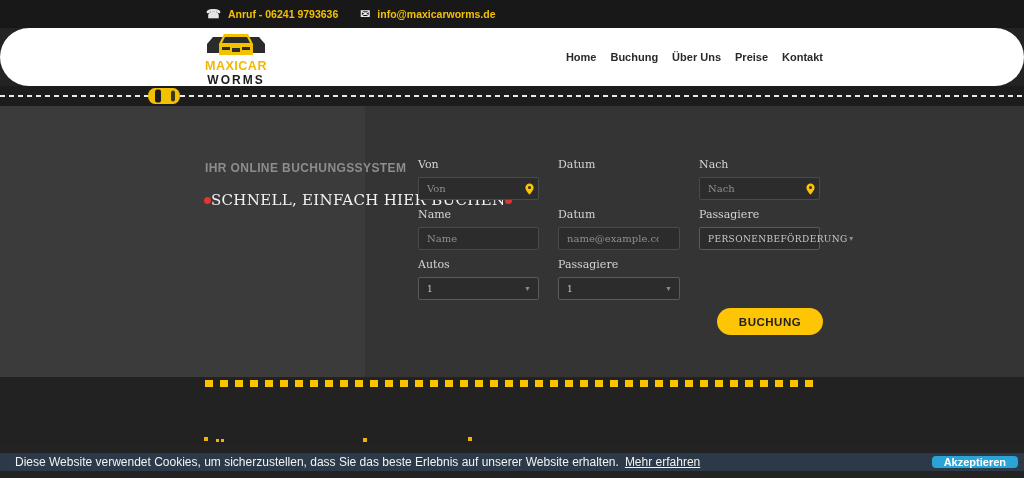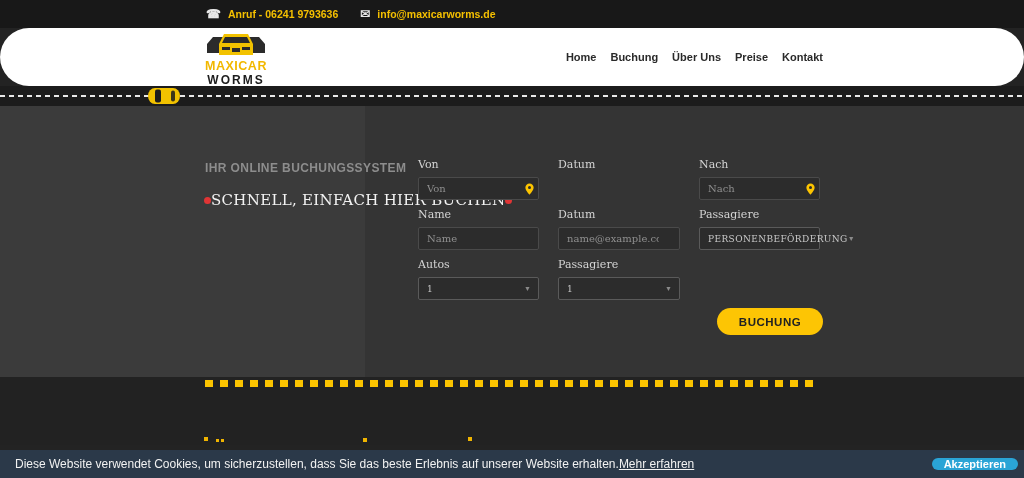--- a/index.html
+++ b/index.html
@@ -58,27 +58,27 @@
   .dash-divider { position:absolute; top:3px; left:205px; width:613px; height:7px;
                   background:repeating-linear-gradient(90deg,#fcc400 0 8px,transparent 8px 15px); }
   .heading-dot { position:absolute; background:#f0b400; }
   .hd1 { left:204px; top:60px; width:4px; height:4px; }
   .hd2 { left:216px; top:62px; width:3px; height:3px; }
   .hd3 { left:221px; top:62px; width:3px; height:3px; }
   .hd4 { left:363px; top:61px; width:4px; height:4px; }
   .hd5 { left:468px; top:60px; width:4px; height:4px; }
 
   
-  .cookie { position:absolute; bottom:0; left:0; width:1024px; height:28px; background:#2b3949;
-            display:flex; align-items:center; padding:0 6px 0 15px; gap:0; }
+  .cookie { position:absolute; bottom:7px; left:0; width:1024px; height:18px; background:#2b3949;
+            display:flex; align-items:center; padding:0 6px 0 15px; gap:6px; }
   .cookie .cookie-text { font-size:12px; color:#f2f2f2; }
   .cookie .cookie-link { font-size:12px; color:#f2f2f2; text-decoration:underline; cursor:pointer; }
   .cookie .accept-btn { margin-left:auto; border:none; cursor:pointer; background:#2aa4d6; color:#ffffff;
                         font-family:"Liberation Sans", sans-serif; font-size:11px; font-weight:bold;
-                        padding:0 12px; border-radius:12px; }
+                        padding:0 12px; border-radius:4px; }
 </style>
 </head>
 <body>
 
 <div class="topbar">
   <div class="tb-item">
     <span class="tb-icon">☎</span>
     <span>Anruf - 06241 9793636</span>
   </div>
   <div class="tb-item">

